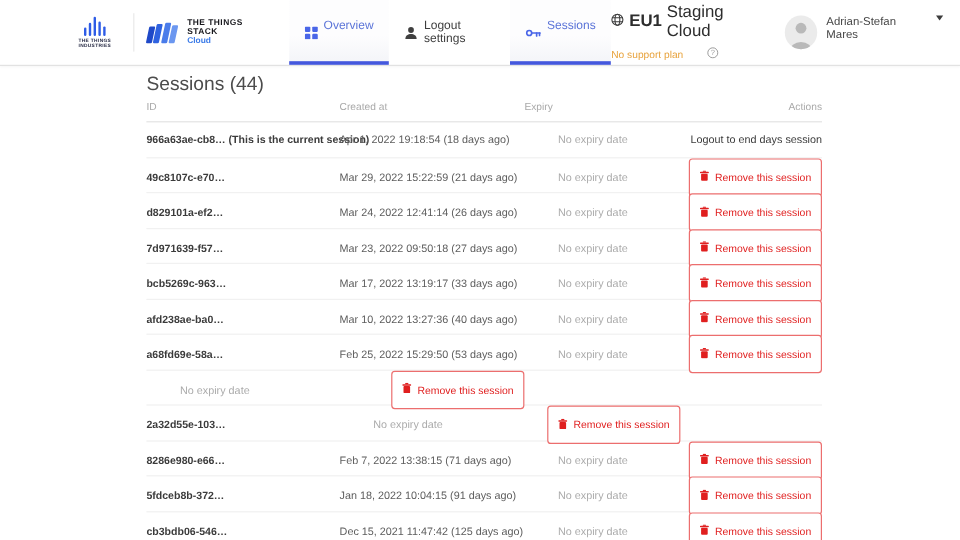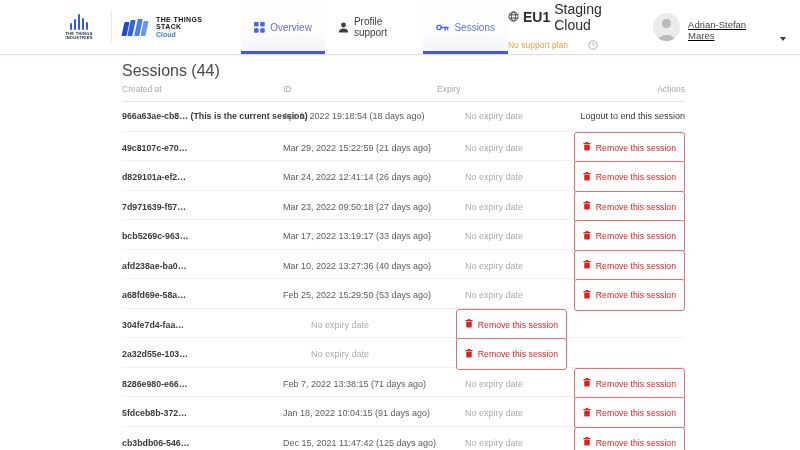--- a/index.html
+++ b/index.html
@@ -29,37 +29,37 @@
     transform: skewX(-12deg); }
   .stack-ic i:nth-child(1){height:14px;background:#1f49c8}
   .stack-ic i:nth-child(2){height:16px;background:#2f62e0}
   .stack-ic i:nth-child(3){height:17px;background:#4a7cea}
   .stack-ic i:nth-child(4){height:15px;background:#6b97f0}
   .tts-text { display: flex; flex-direction: column; gap: 1px; }
   .tts-name { font-size: 7px; font-weight: 700; letter-spacing: .4px; color: #17171c; }
   .tts-sub  { font-size: 7px; font-weight: 700; color: #3b7be8; }
 
   .tabs { display: flex; height: 100%; }
-  .tab { position: relative; display: flex; align-items: center; gap: 5px;
-    padding: 0 13px; font-size: 10px; color: #3e3e3e; cursor: pointer;
+  .tab { position: relative; display: flex; gap: 5px;
+    padding: 16px 13px; font-size: 10px; color: #3e3e3e; cursor: pointer;
     text-decoration: none; }
   .tab.hl { color: #5b74d8;
     background: linear-gradient(180deg, #fdfdfe 55%, #f3f4f8 100%); }
   .tab.hl::after { content: ""; position: absolute; left: 0; right: 0; bottom: 0;
     height: 3px; background: #4458dd; }
   .tab .ic { display: flex; align-items: center; }
 
   .hdr-right { margin-left: auto; display: flex; align-items: center; gap: 15px;
     padding-right: 14px; }
   .cluster { display: flex; flex-direction: column; gap: 3px; }
   .cl1 { display: flex; align-items: center; gap: 4px; font-size: 14px; color: #2d2d2d; }
   .cl1 .rg { font-weight: 700; }
   .cl2 { display: flex; align-items: center; gap: 20px; }
   .support { font-size: 8.5px; color: #e8a33d; text-decoration: none; }
-  .user { display: flex; align-items: flex-end; gap: 8px; cursor: pointer; text-decoration: underline; }
+  .user { display: flex; align-items: flex-start; gap: 8px; cursor: pointer; }
   .avatar { width: 28px; height: 28px; border-radius: 50%; background: #ebebeb;
     position: relative; overflow: hidden; }
   .avatar .head { position: absolute; left: 50%; top: 6px; width: 9px; height: 9px;
     margin-left: -4.5px; border-radius: 50%; background: #b9b9b9; }
   .avatar .torso { position: absolute; left: 50%; bottom: -10px; width: 19px;
     height: 16px; margin-left: -9.5px; border-radius: 50% 50% 0 0; background: #b9b9b9; }
   .uname { font-size: 9.5px; color: #454545; }
   .caret { width: 0; height: 0; border-left: 3.5px solid transparent;
     border-right: 3.5px solid transparent; border-top: 4px solid #3c3c3c; }
 
@@ -127,21 +127,21 @@
     </a>
     <a class="tab">
       <span class="ic">
         <svg width="11" height="11" viewBox="0 0 11 11">
             <g fill="#3f3f3f">
           <circle cx="5.5" cy="3" r="2.4"></circle>
           <path d="M0.8,10.6 C0.8,7.6 3.1,6.4 5.5,6.4 C7.9,6.4 10.2,7.6 10.2,10.6 Z"></path>
         </g>
           </svg>
       </span>
-      <span>Profile support</span>
+      <span>Logout settings</span>
     </a>
     <a class="tab hl">
       <span class="ic">
         <svg width="13" height="9" viewBox="0 0 13 9" fill="none" stroke="#4a66e8" stroke-width="1.4" stroke-linecap="round">
           <circle cx="3" cy="4.5" r="2.1"></circle>
           <path d="M5.3,4.5 H12"></path>
             <path d="M9.2,4.5 V7"></path>
             <path d="M11.6,4.5 V6.6"></path>
         </svg>
       </span>
@@ -181,32 +181,32 @@
       <span class="caret"></span>
     </div>
   </div>
 </header>
 
 <main class="content">
   <h1 class="page-title">Sessions (44)</h1>
 
   <section>
     <div class="thead">
+      <span>ID</span>
       <span>Created at</span>
-      <span>ID</span>
       <span>Expiry</span>
       <span class="ca">Actions</span>
     </div>
     <div>
         <div class="trow">
     <span class="cid"><span>966a63ae-cb8…</span><span> (This is the current session)</span></span>
     <span class="ccr">Apr 1, 2022 19:18:54 (18 days ago)</span>
     <span class="cex">No expiry date</span>
     <span class="cac">
-      <span class="logout">Logout to end this session</span>
+      <span class="logout">Logout to end days session</span>
       
     </span>
   </div>
         <div class="trow">
     <span class="cid"><span>49c8107c-e70…</span></span>
     <span class="ccr">Mar 29, 2022 15:22:59 (21 days ago)</span>
     <span class="cex">No expiry date</span>
     <span class="cac">
       
       <button class="rm-btn">
@@ -317,21 +317,20 @@
             <rect x="0.3" y="1.2" width="8.4" height="1.4" rx="0.7"></rect>
             <rect x="3" y="0" width="3" height="1.2" rx="0.5"></rect>
           </g>
                 </svg>
         </span>
         <span>Remove this session</span>
       </button>
     </span>
   </div>
         <div class="trow">
-    <span class="cid"><span>304fe7d4-faa…</span></span>
     <span class="cex">No expiry date</span>
     <span class="cac">
       
       <button class="rm-btn">
         <span>
           <svg width="8" height="9" viewBox="0 0 9 10">
                   <g fill="#e01f1f">
             <rect x="1.4" y="3" width="6.2" height="6.6" rx="0.9"></rect>
             <rect x="0.3" y="1.2" width="8.4" height="1.4" rx="0.7"></rect>
             <rect x="3" y="0" width="3" height="1.2" rx="0.5"></rect>

